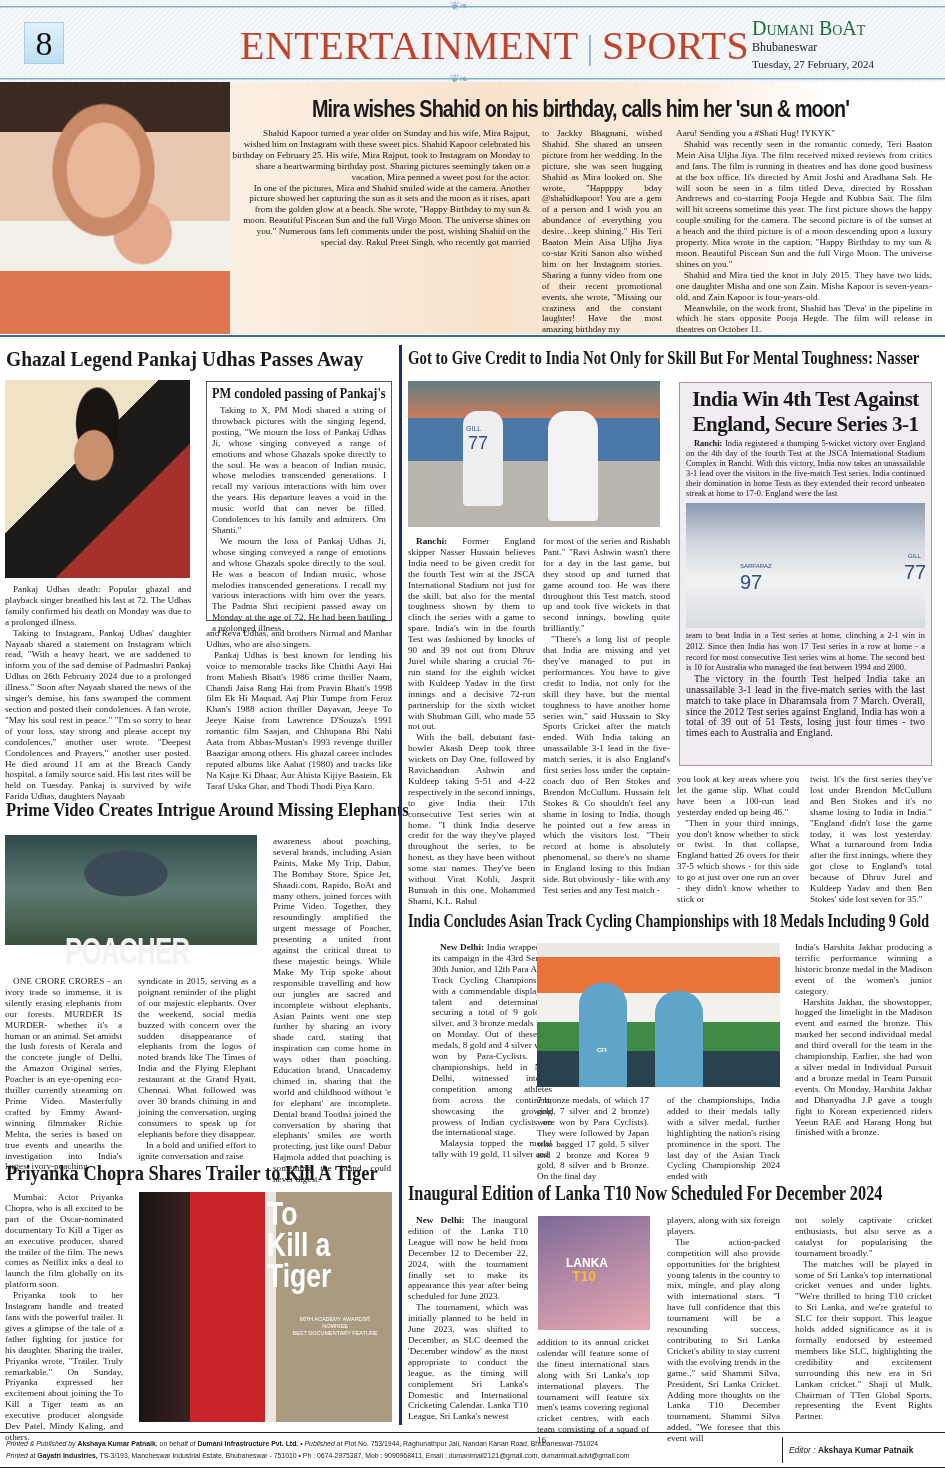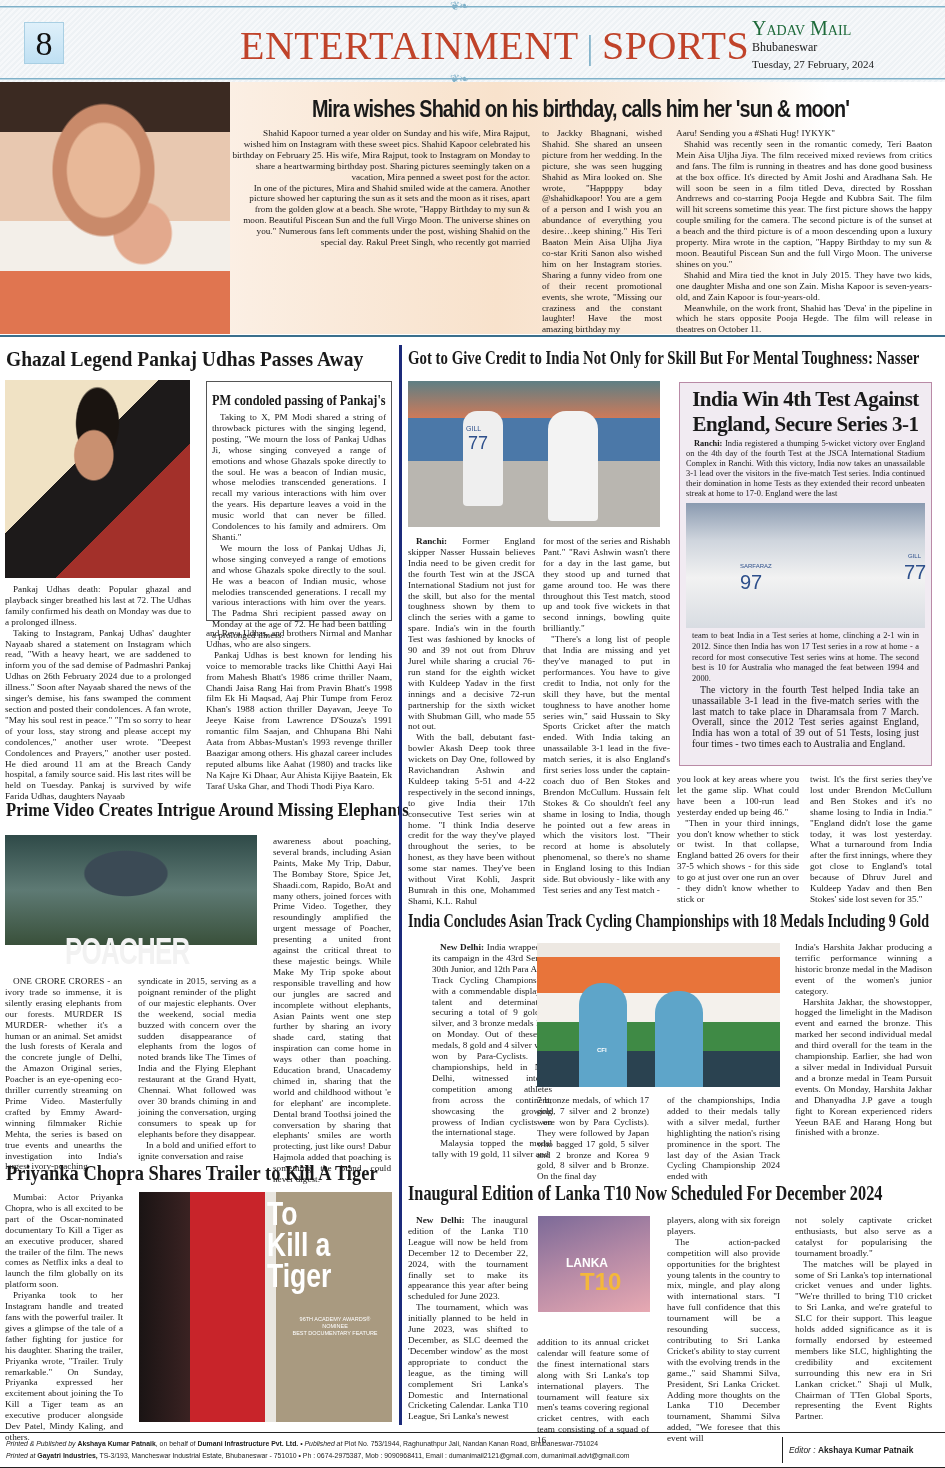--- a/index.html
+++ b/index.html
@@ -34,21 +34,21 @@
 b{font-weight:bold}
 </style>
 </head>
 <body>
 
 <div class="abs mast">
   <div class="abs rule" style="left:0;top:6px;width:945px"></div>
   <div class="abs orn" style="left:450px;top:-1px">❦❧</div>
   <div class="abs pgnum">8</div>
   <div class="abs mtitle"><span>ENTERTAINMENT</span><span class="sep">|</span><span>SPORTS</span></div>
-  <div class="abs paper">Yadav Mail</div>
+  <div class="abs paper">Dumani BoAt</div>
   <div class="abs city">Bhubaneswar</div>
   <div class="abs date">Tuesday, 27 February, 2024</div>
   <div class="abs rule" style="left:0;top:78px;width:945px"></div>
   <div class="abs orn" style="left:450px;top:72px">❦❧</div>
 </div>
 
 <div class="abs hero">
   <div class="abs hero-img"></div>
   <h1 class="abs hero-head">Mira wishes Shahid on his birthday, calls him her 'sun &amp; moon'</h1>
   <div class="abs col" style="left:232px;top:46px;width:298px">
@@ -66,21 +66,21 @@
   </div>
 </div>
 <div class="abs" style="left:0;top:335px;width:945px;height:2px;background:#3a6f8c"></div>
 
 <div class="abs head" style="left:6px;top:347px;font-size:21px;transform:scaleX(0.93)">Ghazal Legend Pankaj Udhas Passes Away</div>
 <div class="abs img" style="left:5px;top:380px;width:185px;height:198px;background:radial-gradient(ellipse at 48% 38%,#c99070 0 14%,transparent 15%),radial-gradient(ellipse at 50% 22%,#1a1410 0 16%,transparent 17%),linear-gradient(135deg,#f0e2c4 0 40%,#1d1a1a 40% 65%,#a3302a 65% 100%)"></div>
 <div class="abs col" style="left:5px;top:584px;width:186px">
   <p>Pankaj Udhas death: Popular ghazal and playback singer breathed his last at 72. The Udhas family confirmed his death on Monday was due to a prolonged illness.</p>
   <p>Taking to Instagram, Pankaj Udhas' daughter Nayaab shared a statement on Instagram which read, "With a heavy heart, we are saddened to inform you of the sad demise of Padmashri Pankaj Udhas on 26th February 2024 due to a prolonged illness." Soon after Nayaab shared the news of the singer's demise, his fans swamped the comment section and posted their condolences. A fan wrote, "May his soul rest in peace." "I'm so sorry to hear of your loss, stay strong and please accept my condolences," another user wrote. "Deepest Condolences and Prayers," another user posted. He died around 11 am at the Breach Candy hospital, a family source said. His last rites will be held on Tuesday. Pankaj is survived by wife Farida Udhas, daughters Nayaab</p>
 </div>
-<div class="abs box" style="left:206px;top:381px;width:186px;height:240px;padding:10px 5px;border-color:#555">
+<div class="abs box" style="left:206px;top:381px;width:186px;height:240px;padding:3px 5px;border-color:#555">
   <div class="head" style="font-size:15px;transform:scaleX(0.82);margin-bottom:3px">PM condoled passing of Pankaj's</div>
   <p>Taking to X, PM Modi shared a string of throwback pictures with the singing legend, posting, "We mourn the loss of Pankaj Udhas Ji, whose singing conveyed a range of emotions and whose Ghazals spoke directly to the soul. He was a beacon of Indian music, whose melodies transcended generations. I recall my various interactions with him over the years. His departure leaves a void in the music world that can never be filled. Condolences to his family and admirers. Om Shanti."</p>
   <p>We mourn the loss of Pankaj Udhas Ji, whose singing conveyed a range of emotions and whose Ghazals spoke directly to the soul. He was a beacon of Indian music, whose melodies transcended generations. I recall my various interactions with him over the years. The Padma Shri recipient passed away on Monday at the age of 72. He had been battling a prolonged illness.</p>
 </div>
 <div class="abs col" style="left:206px;top:628px;width:186px">
   <p style="text-indent:0">and Reva Udhas, and brothers Nirmal and Manhar Udhas, who are also singers.</p>
   <p>Pankaj Udhas is best known for lending his voice to memorable tracks like Chitthi Aayi Hai from Mahesh Bhatt's 1986 crime thriller Naam, Chandi Jaisa Rang Hai from Pravin Bhatt's 1998 film Ek Hi Maqsad, Aaj Phir Tumpe from Feroz Khan's 1988 action thriller Dayavan, Jeeye To Jeeye Kaise from Lawrence D'Souza's 1991 romantic film Saajan, and Chhupana Bhi Nahi Aata from Abbas-Mustan's 1993 revenge thriller Baazigar among others. His ghazal career includes reputed albums like Aahat (1980) and tracks like Na Kajre Ki Dhaar, Aur Ahista Kijiye Baatein, Ek Taraf Uska Ghar, and Thodi Thodi Piya Karo.</p>
 </div>
 
 <div class="abs head" style="left:6px;top:800px;font-size:18.5px;transform:scaleX(0.9)">Prime Video Creates Intrigue Around Missing Elephants</div>
@@ -145,21 +145,21 @@
   <div style="padding:4px 4px 0;text-align:center;font-weight:bold;font-size:21px;line-height:25px;letter-spacing:-0.5px">India Win 4th Test Against England, Secure Series 3-1</div>
   <div style="padding:2px 6px 0">
     <p style="font-size:8.4px;line-height:10px"><b>Ranchi:</b><span> India registered a thumping 5-wicket victory over England on the 4th day of the fourth Test at the JSCA International Stadium Complex in Ranchi. With this victory, India now takes an unassailable 3-1 lead over the visitors in the five-match Test series. India continued their domination in home Tests as they extended their record unbeaten streak at home to 17-0. England were the last</span></p>
   </div>
   <div style="margin:4px 6px 0;height:125px;background:linear-gradient(180deg,#8a9ab0 0,#cfd5dd 30%,#f2f2f2 60%,#d8dce2 100%);position:relative">
     <div style="position:absolute;left:54px;top:60px;font-family:'Liberation Sans',sans-serif;font-size:6px;color:#2d4f8b">SARFARAZ</div>
     <div style="position:absolute;left:54px;top:68px;font-family:'Liberation Sans',sans-serif;font-size:20px;color:#2d4f8b">97</div>
     <div style="position:absolute;left:222px;top:50px;font-family:'Liberation Sans',sans-serif;font-size:6px;color:#2d4f8b">GILL</div>
     <div style="position:absolute;left:218px;top:58px;font-family:'Liberation Sans',sans-serif;font-size:20px;color:#2d4f8b">77</div>
   </div>
-  <div style="padding:3px 12px 0">
+  <div style="padding:3px 6px 0">
     <p style="text-indent:0;font-size:8.4px;line-height:10.8px">team to beat India in a Test series at home, clinching a 2-1 win in 2012. Since then India has won 17 Test series in a row at home - a record for most consecutive Test series wins at home. The second best is 10 for Australia who managed the feat between 1994 and 2000.</p>
     <p style="font-size:10px;line-height:10.8px">The victory in the fourth Test helped India take an unassailable 3-1 lead in the five-match series with the last match to take place in Dharamsala from 7 March. Overall, since the 2012 Test series against England, India has won a total of 39 out of 51 Tests, losing just four times - two times each to Australia and England.</p>
   </div>
 </div>
 
 <div class="abs head" style="left:408px;top:910px;font-size:19px;transform:scaleX(0.74)">India Concludes Asian Track Cycling Championships with 18 Medals Including 9 Gold</div>
 <div class="abs col" style="left:432px;top:942px;width:120px">
   <p><b>New Delhi:</b><span> India wrapped up its campaign in the 43rd Senior, 30th Junior, and 12th Para Asian Track Cycling Championships with a commendable display of talent and determination, securing a total of 9 gold, 6 silver, and 3 bronze medals here on Monday. Out of these 18 medals, 8 gold and 4 silver were won by Para-Cyclists. The championships, held in New Delhi, witnessed intense competition among athletes from across the continent, showcasing the growing prowess of Indian cyclists on the international stage.</span></p>
   <p>Malaysia topped the medal tally with 19 gold, 11 silver and</p>
 </div>
@@ -177,23 +177,23 @@
 <div class="abs col" style="left:795px;top:942px;width:137px">
   <p style="text-indent:0">India's Harshita Jakhar producing a terrific performance winning a historic bronze medal in the Madison event of the women's junior category.</p>
   <p>Harshita Jakhar, the showstopper, hogged the limelight in the Madison event and earned the bronze. This marked her second individual medal and third overall for the team in the championship. Earlier, she had won a silver medal in Individual Pursuit and a bronze medal in Team Pursuit events. On Monday, Harshita Jakhar and Dhanyadha J.P gave a tough fight to Korean experienced riders Yeeun BAE and Harang Hong but finished with a bronze.</p>
 </div>
 
 <div class="abs head" style="left:408px;top:1180px;font-size:22px;transform:scaleX(0.74)">Inaugural Edition of Lanka T10 Now Scheduled For December 2024</div>
 <div class="abs col" style="left:408px;top:1215px;width:120px">
   <p><b>New Delhi:</b><span> The inaugural edition of the Lanka T10 League will now be held from December 12 to December 22, 2024, with the tournament finally set to make its appearance this year after being scheduled for June 2023.</span></p>
   <p>The tournament, which was initially planned to be held in June 2023, was shifted to December, as SLC deemed the 'December window' as the most appropriate to conduct the league, as the timing will complement Sri Lanka's Domestic and International Cricketing Calendar. Lanka T10 League, Sri Lanka's newest</p>
 </div>
-<div class="abs img" style="left:538px;top:1216px;width:112px;height:96px;background:linear-gradient(160deg,#7c6a98 0,#b68aa6 50%,#e7a9b2 100%)">
+<div class="abs img" style="left:538px;top:1216px;width:112px;height:114px;background:linear-gradient(160deg,#7c6a98 0,#b68aa6 50%,#e7a9b2 100%)">
   <div style="position:absolute;left:28px;top:40px;font-family:'Liberation Sans',sans-serif;font-weight:bold;font-size:12px;color:#fff">LANKA</div>
-  <div style="position:absolute;left:42px;top:52px;font-family:'Liberation Sans',sans-serif;font-weight:bold;font-size:24px;color:#f4b83a">T10</div>
+  <div style="position:absolute;left:34px;top:52px;font-family:'Liberation Sans',sans-serif;font-weight:bold;font-size:14px;color:#f4b83a">T10</div>
 </div>
 <div class="abs col" style="left:537px;top:1337px;width:112px">
   <p style="text-indent:0">addition to its annual cricket calendar will feature some of the finest international stars along with Sri Lanka's top international players. The tournament will feature six men's teams covering regional cricket centres, with each team consisting of a squad of 16</p>
 </div>
 <div class="abs col" style="left:667px;top:1215px;width:113px">
   <p style="text-indent:0">players, along with six foreign players.</p>
   <p>The action-packed competition will also provide opportunities for the brightest young talents in the country to mix, mingle, and play along with international stars. "I have full confidence that this tournament will be a resounding success, contributing to Sri Lanka Cricket's ability to stay current with the evolving trends in the game.," said Shammi Silva, President, Sri Lanka Cricket. Adding more thoughts on the Lanka T10 December tournament, Shammi Silva added, "We foresee that this event will</p>
 </div>
 <div class="abs col" style="left:795px;top:1215px;width:137px">
   <p style="text-indent:0">not solely captivate cricket enthusiasts, but also serve as a catalyst for popularising the tournament broadly."</p>

